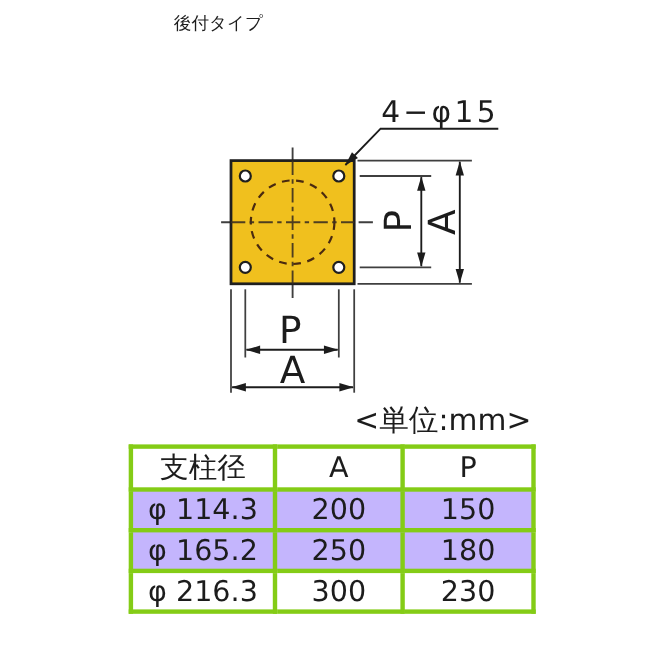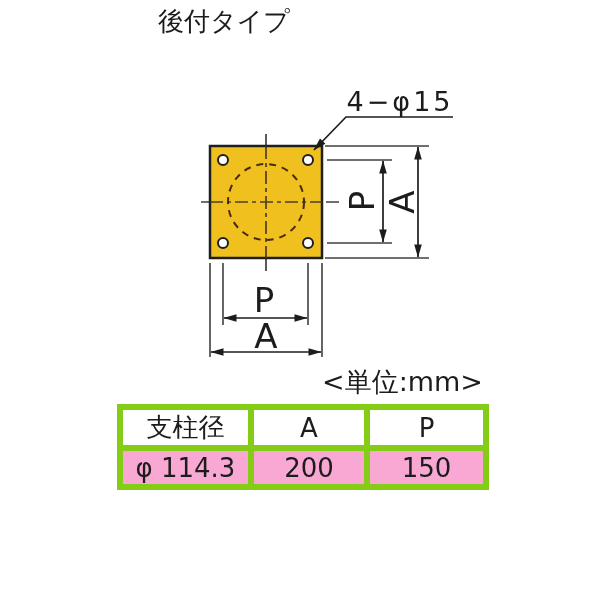--- a/index.html
+++ b/index.html
@@ -13,21 +13,21 @@
     position: relative;
     width: 600px;
     height: 600px;
     background: #ffffff;
     overflow: hidden;
   }
   .title-block {
     position: absolute;
     left: 158px;
     top: 5px;
-    font-size: 26px;
+    font-size: 16px;
     line-height: 32px;
     font-weight: 500;
     color: #1c1c1c;
     white-space: nowrap;
   }
   #diagram-svg {
     position: absolute;
     left: 0;
     top: 0;
     width: 600px;
@@ -54,32 +54,32 @@
     left: 117px;
     top: 404px;
     width: 366px;
     border-collapse: collapse;
     table-layout: fixed;
     font-size: 26px;
     color: #1c1c1c;
   }
   table.dim-table th,
   table.dim-table td {
-    border: 6px solid #84cc16;
+    border: 4px solid #84cc16;
     text-align: center;
     vertical-align: middle;
     height: 33px;
     padding: 0;
     font-weight: 500;
     background: #ffffff;
   }
   table.dim-table col.c1 { width: 131px; }
   table.dim-table col.c2 { width: 116px; }
   table.dim-table col.c3 { width: 119px; }
-  table.dim-table tr.alt td { background: #f9a8d4; }
+  table.dim-table tr.alt td { background: #c4b5fd; }
   table.dim-table .phi-cell { font-style: normal; }
 </style>
 </head>
 <body>
 
 <div id="stage">
 
   <div class="title-block">
     <div>後付タイプ</div>
   </div>
@@ -156,16 +156,26 @@
         <th>A</th>
         <th>P</th>
       </tr>
     </thead>
     <tbody>
       <tr class="alt">
         <td class="phi-cell">φ 114.3</td>
         <td>200</td>
         <td>150</td>
       </tr>
+      <tr class="alt">
+        <td class="phi-cell">φ 165.2</td>
+        <td>250</td>
+        <td>180</td>
+      </tr>
+      <tr>
+        <td class="phi-cell">φ 216.3</td>
+        <td>300</td>
+        <td>230</td>
+      </tr>
     </tbody>
   </table>
 
 </div>
 
 </body></html>

